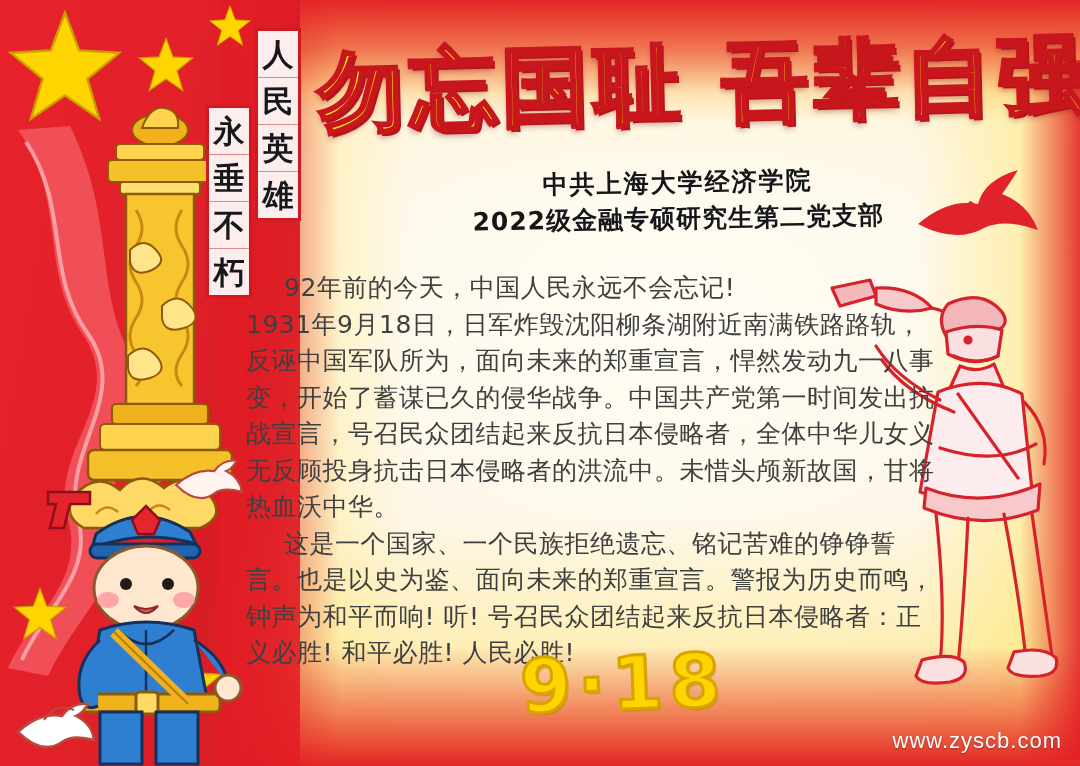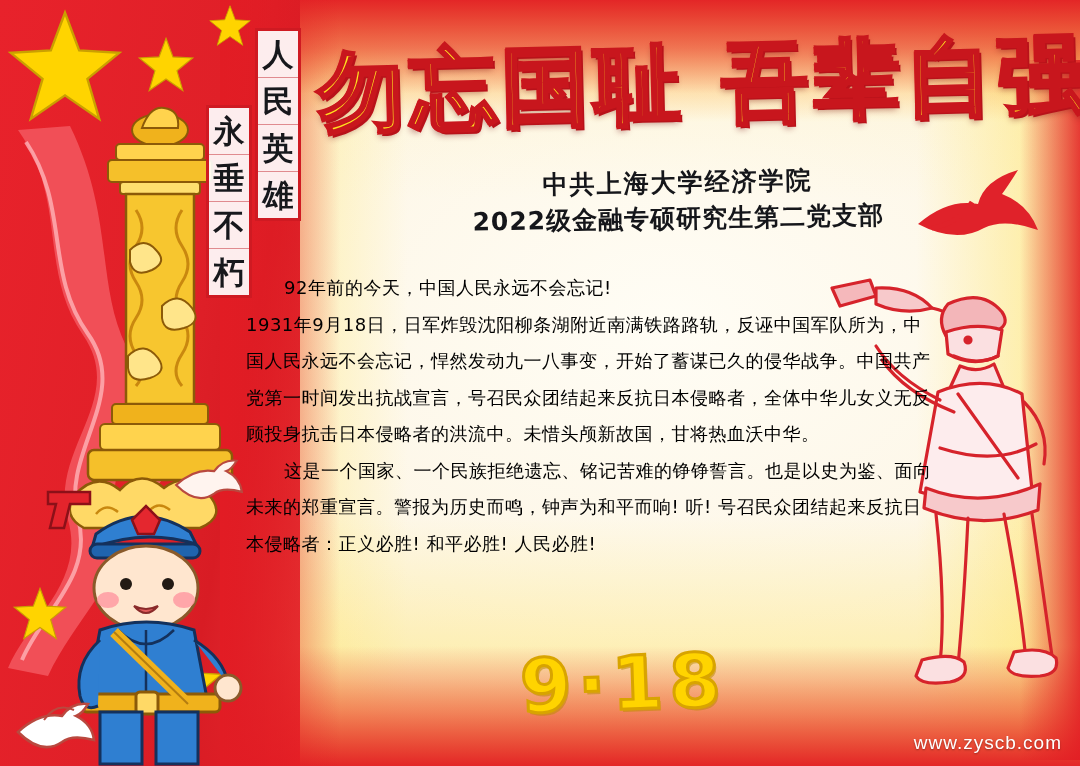--- a/index.html
+++ b/index.html
@@ -138,23 +138,23 @@
   .vcaption .ch:last-child { border-bottom: none; }
   #vcaption-1 { left: 255px; top: 28px; }
   #vcaption-2 { left: 206px; top: 105px; }
 
   
   #body-text {
     position: absolute;
     left: 246px; top: 270px;
     width: 690px;
     font-family: "DejaVu Sans", sans-serif;
-    font-size: 18px;
+    font-size: 25px;
     line-height: 36.5px;
-    color: #000000;
+    color: #404040;
     letter-spacing: 0.5px;
   }
   #body-text p {
     margin: 0;
     white-space: pre-wrap;
   }
   #body-text p.indent { text-indent: 38px; }
 
   
   #date-mark {
@@ -168,21 +168,21 @@
     letter-spacing: 6px;
     text-shadow: 2px 3px 0 rgba(190,140,0,0.55);
     transform: rotate(-2deg);
   }
 
   
   #watermark {
     position: absolute;
     right: 18px; bottom: 12px;
     font-family: "Liberation Sans", sans-serif;
-    font-size: 19px;
+    font-size: 22px;
     color: #ffffff;
     letter-spacing: 1px;
     text-shadow: 0 1px 2px rgba(0,0,0,0.35);
   }
 </style>
 </head>
 <body>
 
 <div id="poster">
 
@@ -368,21 +368,21 @@
   </div>
   <div class="vcaption" id="vcaption-2">
     <span class="ch">永</span>
     <span class="ch">垂</span>
     <span class="ch">不</span>
     <span class="ch">朽</span>
   </div>
 
   <div id="body-text">
     <p class="indent">92年前的今天，中国人民永远不会忘记!</p>
-    <p>1931年9月18日，日军炸毁沈阳柳条湖附近南满铁路路轨，反诬中国军队所为，中国人民永远不会忘记，悍然发动九一八事变，开始了蓄谋已久的侵华战争。中国共产党第一时间发出抗战宣言，号召民众团结起来反抗日本侵略者，全体中华儿女义无反顾投身抗击日本侵略者的洪流中。未惜头颅新故国，甘将热血沃中华。</p>
+    <p>1931年9月18日，日军炸毁沈阳柳条湖附近南满铁路路轨，反诬中国军队所为，面向未来的郑重宣言，悍然发动九一八事变，开始了蓄谋已久的侵华战争。中国共产党第一时间发出抗战宣言，号召民众团结起来反抗日本侵略者，全体中华儿女义无反顾投身抗击日本侵略者的洪流中。未惜头颅新故国，甘将热血沃中华。</p>
     <p class="indent">这是一个国家、一个民族拒绝遗忘、铭记苦难的铮铮誓言。也是以史为鉴、面向未来的郑重宣言。警报为历史而鸣，钟声为和平而响! 听! 号召民众团结起来反抗日本侵略者：正义必胜! 和平必胜! 人民必胜!</p>
   </div>
 
   <div id="date-mark">9·18</div>
 
   <div id="watermark">www.zyscb.com</div>
 
 </div>
 
 </body></html>

